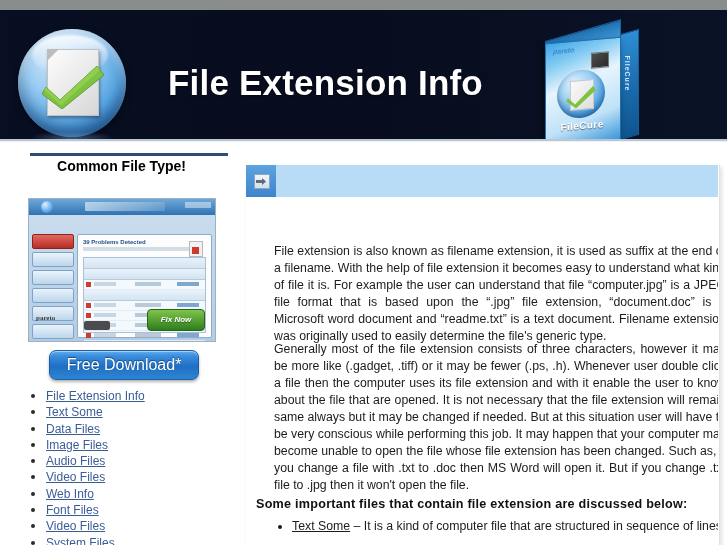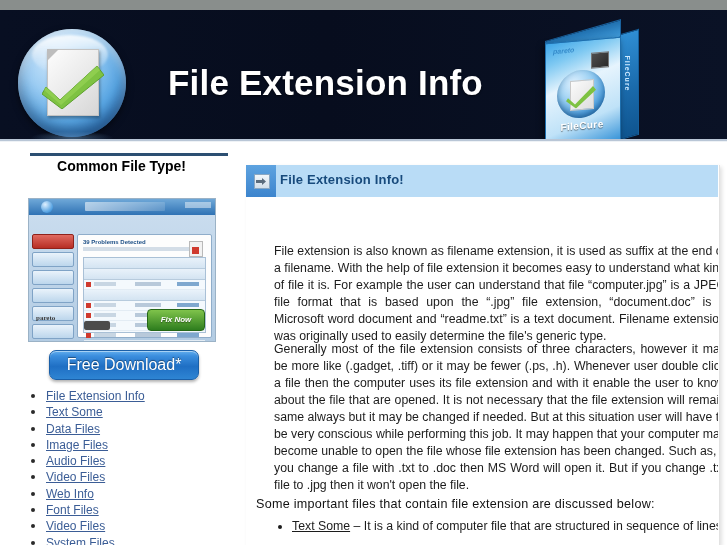--- a/index.html
+++ b/index.html
@@ -210,21 +210,21 @@
     text-align:justify;
     font-size:12.3px;line-height:17px;color:#1c1c1c;
     font-family:"Liberation Sans", sans-serif;
   }
   #p1{position:absolute;left:10px;top:28px;width:452px;}
   #p2{position:absolute;left:10px;top:126px;width:452px;}
   .btn-row{position:absolute;left:10px;top:254px;width:452px;text-align:center;}
   .btn-row .btn-blue{width:131px;height:24px;line-height:23px;font-size:14px;margin:0 10px;vertical-align:middle;}
   .sub-head{
     position:absolute;left:10px;top:300px;width:452px;
-    font-size:12.6px;font-weight:normal;color:#111;letter-spacing:.25px;
+    font-size:12.6px;font-weight:bold;color:#111;letter-spacing:.25px;
   }
   .sub-list{position:absolute;left:22px;top:322px;width:444px;margin:0;padding:0 0 0 24px;list-style:disc;}
   .sub-list li{font-size:12.3px;line-height:15.6px;color:#1c1c1c;text-align:justify;}
   .sub-list li a{color:#1c1c1c;text-decoration:underline;}
 </style>
 </head>
 <body>
 
 <div class="page">
 
@@ -351,21 +351,20 @@
   <div class="panel"></div>
 
   <div class="panel-head"></div>
   <div class="panel-head-icon">
     <div class="pi-box">
       <svg width="12" height="11" viewBox="0 0 12 11">
         <path d="M1 4 H7 V2 L11 5.5 L7 9 V7 H1 Z" fill="#5a6b7c"></path>
       </svg>
     </div>
   </div>
-  <div class="panel-head-title">File Extension Info!</div>
 
   <div class="panel-body">
 
     <p class="para" id="p1">File extension is also known as filename extension, it is used as suffix at the end of a filename. With the help of file extension it becomes easy to understand what kind of file it is. For example the user can understand that file “computer.jpg” is a JPEG file format that is based upon the “.jpg” file extension, “document.doc” is a Microsoft word document and “readme.txt” is a text document. Filename extension was originally used to easily determine the file's generic type.</p>
     <p class="para" id="p2">Generally most of the file extension consists of three characters, however it may be more like (.gadget, .tiff) or it may be fewer (.ps, .h). Whenever user double click a file then the computer uses its file extension and with it enable the user to know about the file that are opened. It is not necessary that the file extension will remain same always but it may be changed if needed. But at this situation user will have to be very conscious while performing this job. It may happen that your computer may become unable to open the file whose file extension has been changed. Such as, if you change a file with .txt to .doc then MS Word will open it. But if you change .txt file to .jpg then it won't open the file.</p>
 
 
     <div class="sub-head">Some important files that contain file extension are discussed below:</div>
 
     <ul class="sub-list">

